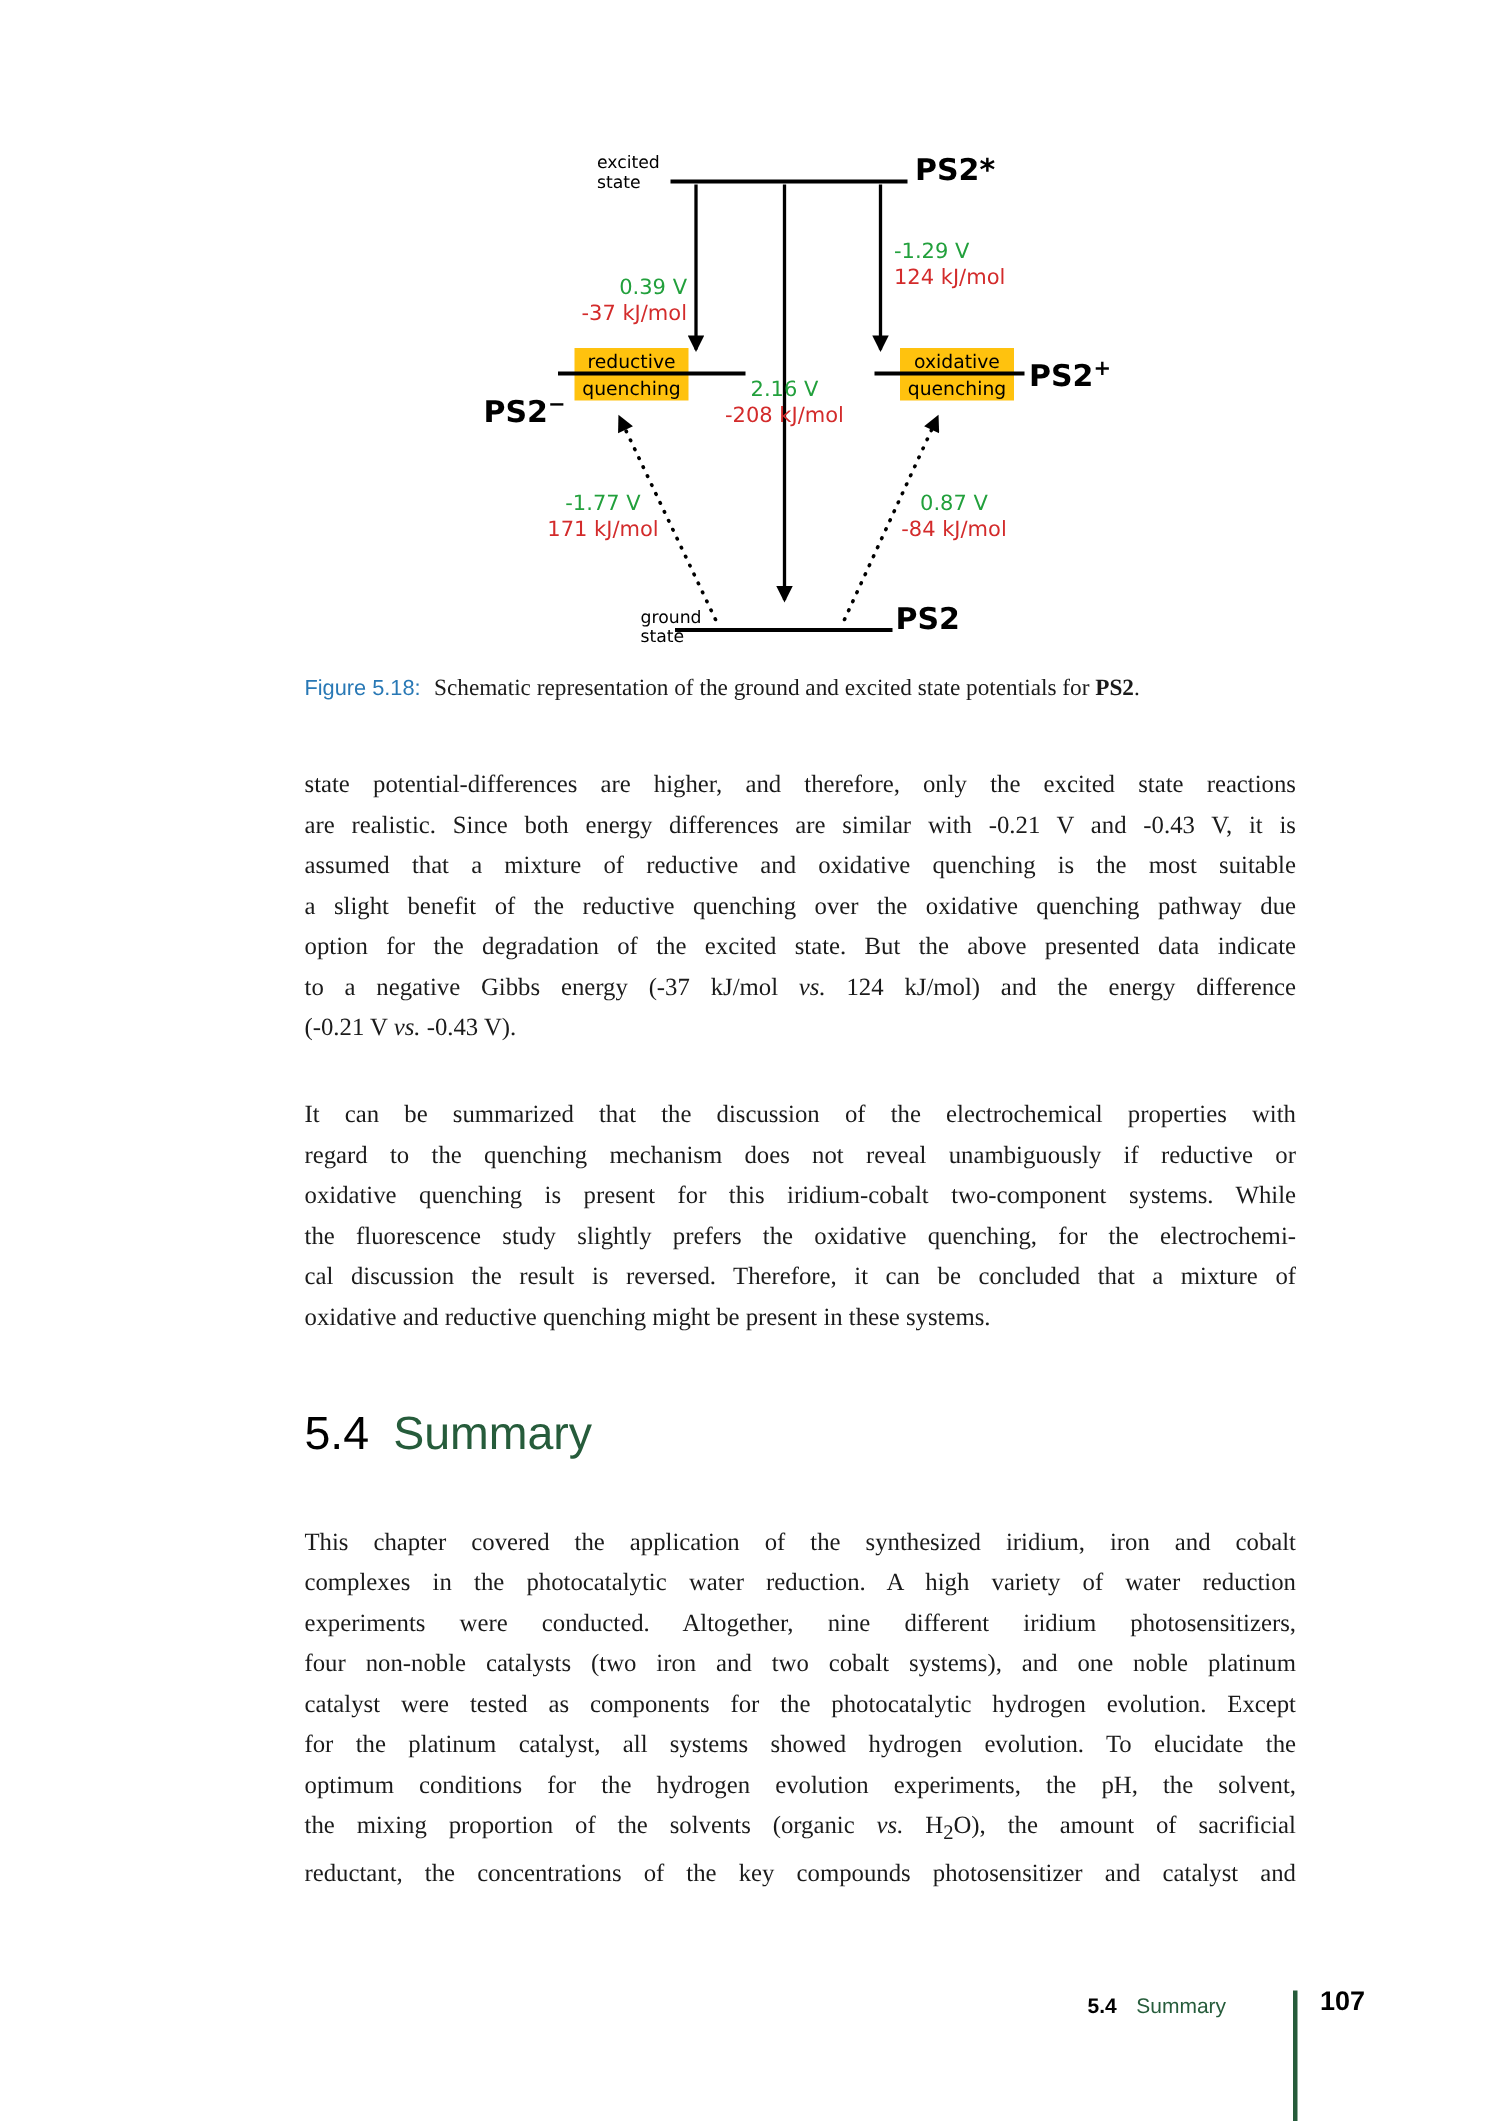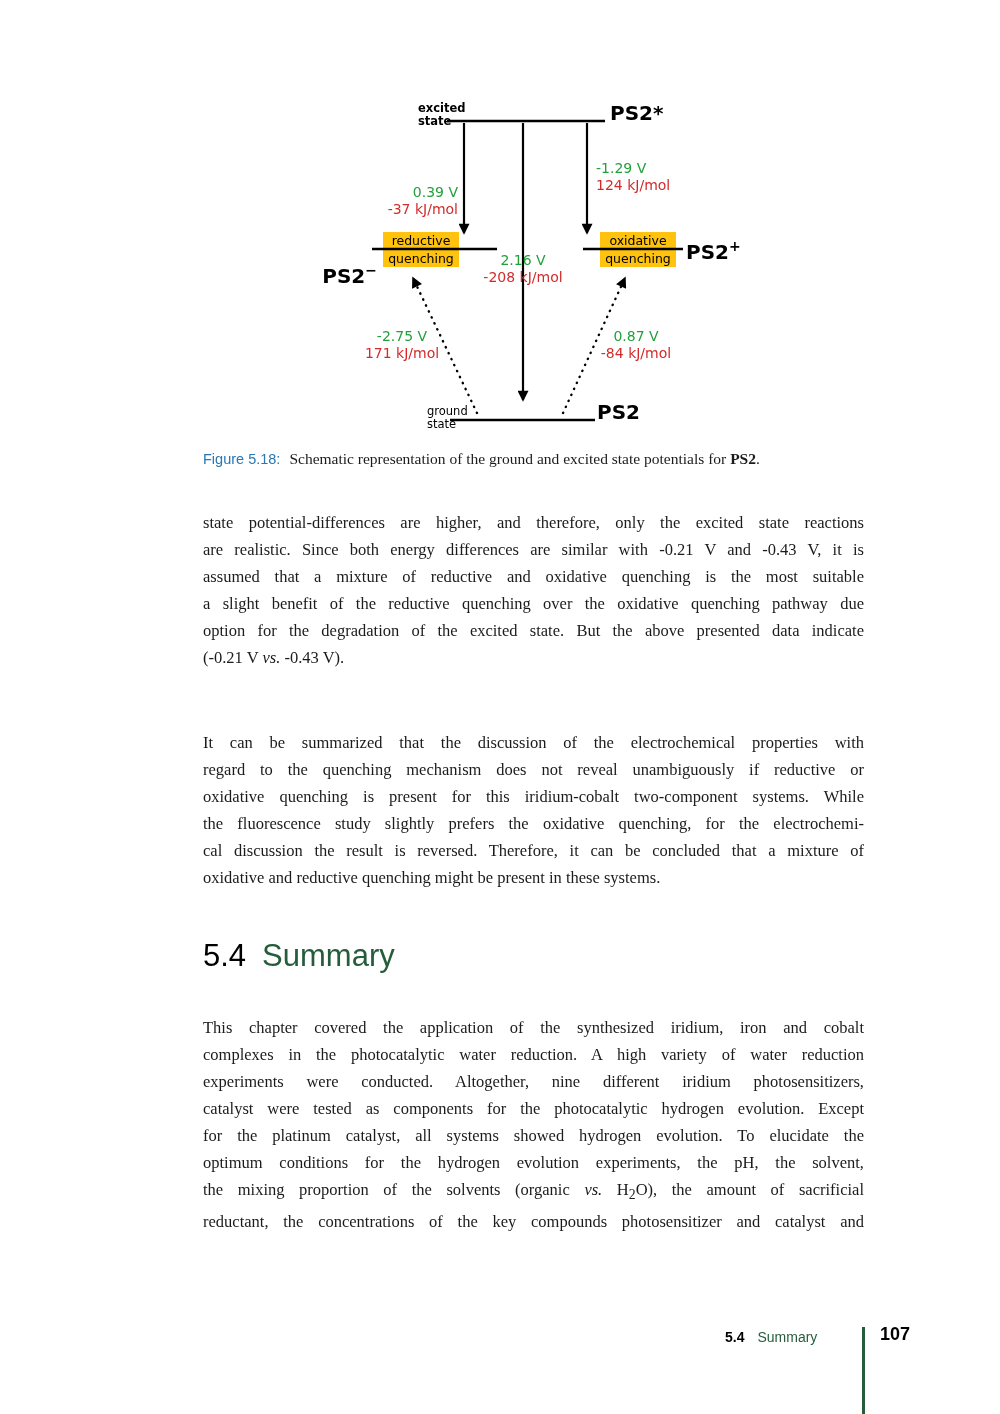--- a/index.html
+++ b/index.html
@@ -78,21 +78,21 @@
       <line x1="263" y1="154" x2="363" y2="154" stroke="#000" stroke-width="2.6"></line>
 
       <line x1="144" y1="28" x2="144" y2="138" stroke="#000" stroke-width="2.2" marker-end="url(#ah)"></line>
       <line x1="203" y1="28" x2="203" y2="305" stroke="#000" stroke-width="2.2" marker-end="url(#ah)"></line>
       <line x1="267" y1="28" x2="267" y2="138" stroke="#000" stroke-width="2.2" marker-end="url(#ah)"></line>
 
       <line x1="157" y1="318" x2="93" y2="183" stroke="#000" stroke-width="2.4" stroke-dasharray="0.4 6.2" stroke-linecap="round" marker-end="url(#ah)"></line>
       <line x1="243" y1="318" x2="305" y2="183" stroke="#000" stroke-width="2.4" stroke-dasharray="0.4 6.2" stroke-linecap="round" marker-end="url(#ah)"></line>
     </svg>
 
-    <div class="dlabel state-label" style="left:98px;top:7px;font-weight:bold;">
+    <div class="dlabel state-label" style="left:78px;top:7px;">
       <div>excited</div>
       <div>state</div>
     </div>
     <div class="dlabel state-label" style="left:107px;top:310px;">
       <div>ground</div>
       <div>state</div>
     </div>
 
     <div class="dlabel node-label" style="left:290px;top:7px;">PS2*</div>
     <div class="dlabel node-label right-al" style="left:0px;top:140px;width:57px;">PS2<sup>−</sup></div>
@@ -114,59 +114,61 @@
     </div>
     <div class="dlabel val" style="left:276px;top:65px;width:130px;">
       <div class="pot">-1.29 V</div>
       <div class="en">124 kJ/mol</div>
     </div>
     <div class="dlabel val center-al" style="left:138px;top:157px;width:130px;">
       <div class="pot">2.16 V</div>
       <div class="en">-208 kJ/mol</div>
     </div>
     <div class="dlabel val center-al" style="left:27px;top:233px;width:110px;">
-      <div class="pot">-2.75 V</div>
+      <div class="pot">-1.77 V</div>
       <div class="en">171 kJ/mol</div>
     </div>
     <div class="dlabel val center-al" style="left:261px;top:233px;width:110px;">
       <div class="pot">0.87 V</div>
       <div class="en">-84 kJ/mol</div>
     </div>
   </div>
 
   <div class="caption">
     <span class="cap-label">Figure 5.18:</span><span>Schematic representation of the ground and excited state potentials for <b>PS2</b>.</span>
   </div>
 
   <div class="para" style="top:509px;">
       <div class="jline">state potential-differences are higher, and therefore, only the excited state reactions</div>
       <div class="jline">are realistic. Since both energy differences are similar with -0.21 V and -0.43 V, it is</div>
       <div class="jline">assumed that a mixture of reductive and oxidative quenching is the most suitable</div>
       <div class="jline">a slight benefit of the reductive quenching over the oxidative quenching pathway due</div>
       <div class="jline">option for the degradation of the excited state. But the above presented data indicate</div>
+      <div class="jline">to a negative Gibbs energy (-37 kJ/mol <i>vs.</i> 124 kJ/mol) and the energy difference</div>
       <div class="jline last">(-0.21 V <i>vs.</i> -0.43 V).</div>
     </div>
 
   <div class="para" style="top:729px;">
       <div class="jline">It can be summarized that the discussion of the electrochemical properties with</div>
       <div class="jline">regard to the quenching mechanism does not reveal unambiguously if reductive or</div>
       <div class="jline">oxidative quenching is present for this iridium-cobalt two-component systems. While</div>
       <div class="jline">the fluorescence study slightly prefers the oxidative quenching, for the electrochemi-</div>
       <div class="jline">cal discussion the result is reversed. Therefore, it can be concluded that a mixture of</div>
       <div class="jline last">oxidative and reductive quenching might be present in these systems.</div>
     </div>
 
   <div class="section-heading">
     <span class="num">5.4</span><span class="ttl">Summary</span>
   </div>
 
   <div class="para" style="top:1014px;">
       <div class="jline">This chapter covered the application of the synthesized iridium, iron and cobalt</div>
       <div class="jline">complexes in the photocatalytic water reduction. A high variety of water reduction</div>
       <div class="jline">experiments were conducted. Altogether, nine different iridium photosensitizers,</div>
+      <div class="jline">four non-noble catalysts (two iron and two cobalt systems), and one noble platinum</div>
       <div class="jline">catalyst were tested as components for the photocatalytic hydrogen evolution. Except</div>
       <div class="jline">for the platinum catalyst, all systems showed hydrogen evolution. To elucidate the</div>
       <div class="jline">optimum conditions for the hydrogen evolution experiments, the pH, the solvent,</div>
       <div class="jline">the mixing proportion of the solvents (organic <i>vs.</i> H<sub>2</sub>O), the amount of sacrificial</div>
       <div class="jline">reductant, the concentrations of the key compounds photosensitizer and catalyst and</div>
     </div>
 
   <div class="footer-section">
     <span class="fnum">5.4</span><span class="fttl">Summary</span>
   </div>

